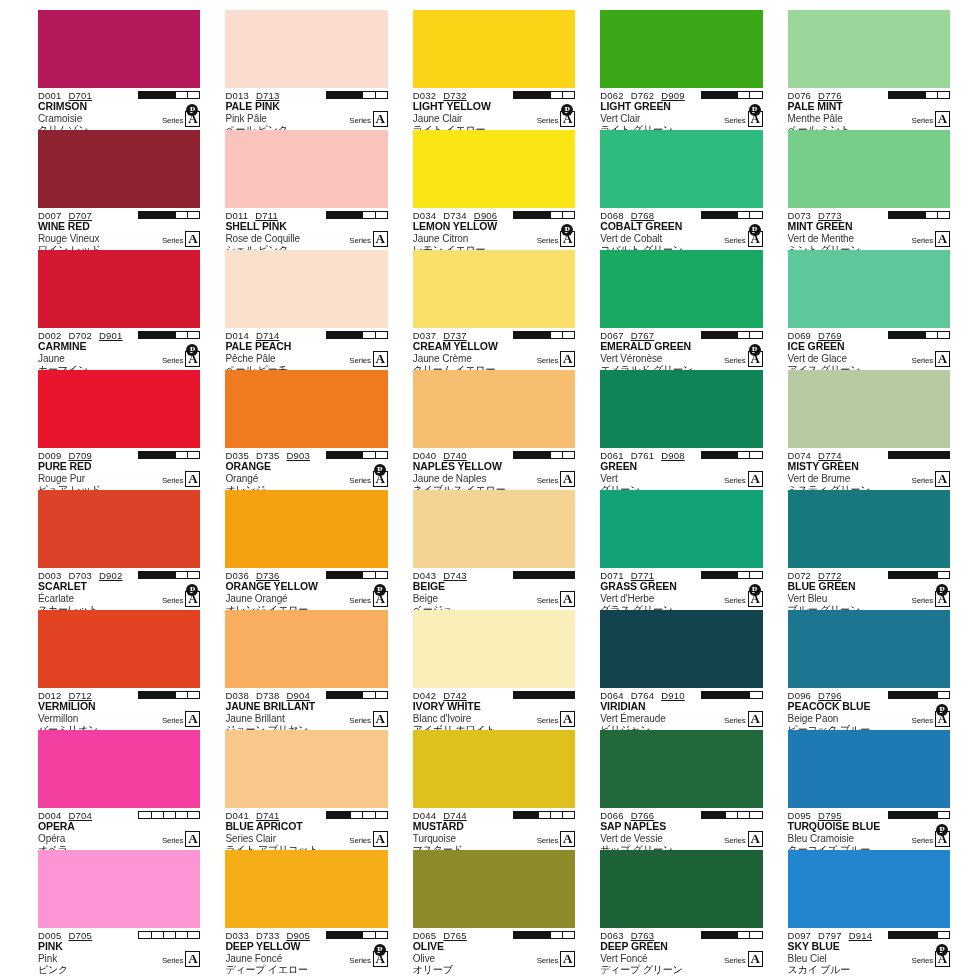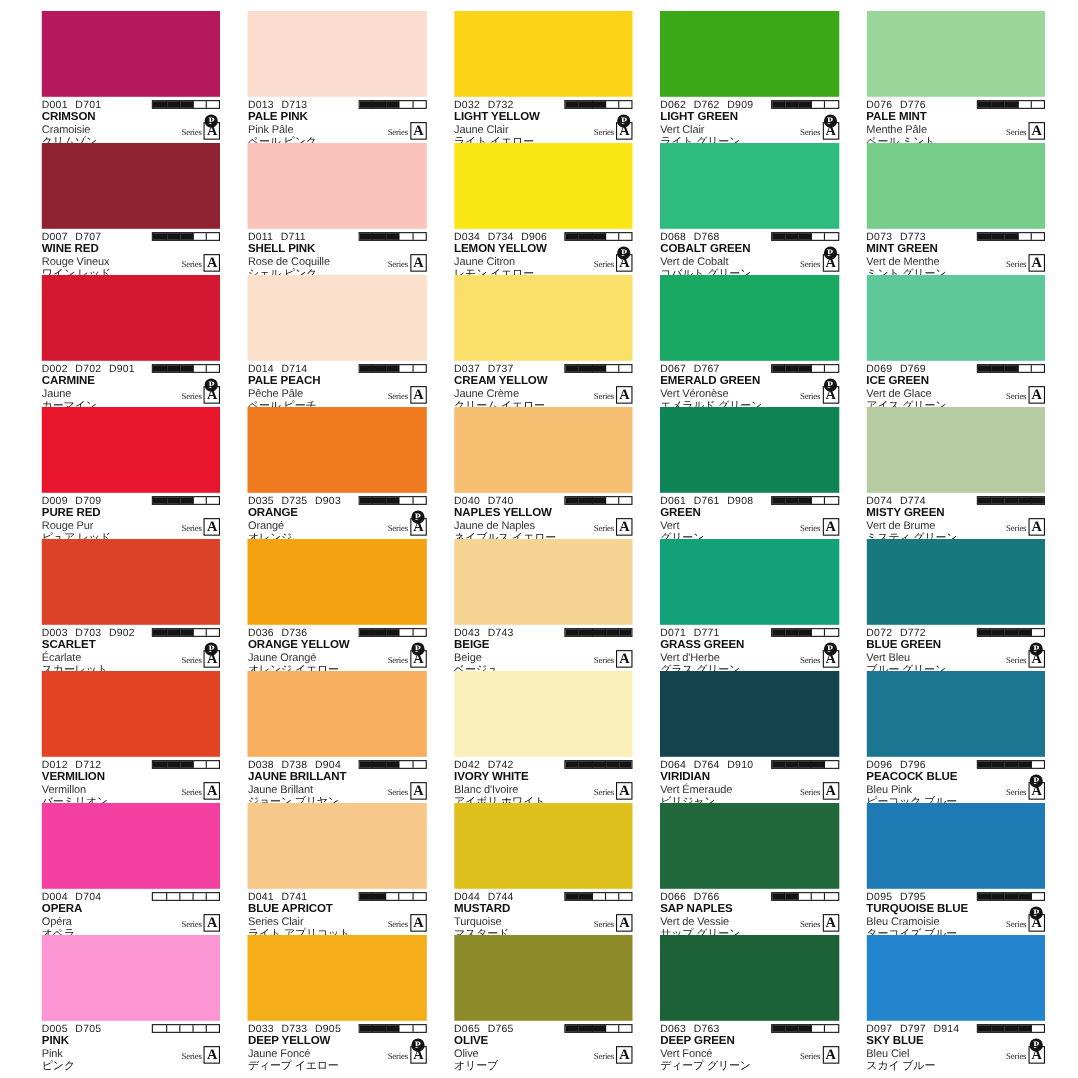--- a/index.html
+++ b/index.html
@@ -47,21 +47,21 @@
   }
 
   .codes {
     font-size: 9.5px;
     letter-spacing: 0.2px;
     color: #1a1a1a;
     line-height: 11px;
     white-space: nowrap;
   }
   .codes span { margin-right: 7px; }
-  .codes span:last-child { margin-right: 0; }
+  .codes span:last-child { margin-right: 0; text-decoration: underline; }
 
   .name-en {
     font-size: 10.5px;
     font-weight: bold;
     color: #111111;
     line-height: 11.5px;
     letter-spacing: -0.1px;
     white-space: nowrap;
   }
   .name-fr {
@@ -124,21 +124,20 @@
     bottom: 3px;
     display: flex;
     align-items: flex-end;
   }
   .series-label {
     font-size: 8px;
     color: #222222;
     margin-right: 2px;
     padding-bottom: 2px;
     letter-spacing: -0.2px;
-    font-family: Liberation Serif, serif;
   }
   .series-letter {
     width: 15px;
     height: 16px;
     border: 1.4px solid #111111;
     box-sizing: border-box;
     text-align: center;
     font-size: 13px;
     font-weight: bold;
     line-height: 14px;
@@ -740,21 +739,21 @@
           <span class="series-label">Series</span>
           <span class="series-letter">A</span>
         </div>
       </div>
     </div>
     <div class="swatch-cell">
       <div class="swatch-color" style="background: rgb(29, 118, 145);"></div>
       <div class="swatch-info">
         <div class="codes"><span>D096</span><span>D796</span></div>
         <div class="name-en">PEACOCK BLUE</div>
-        <div class="name-fr">Bleu Pink</div>
+        <div class="name-fr">Beige Paon</div>
         <div class="name-jp">ピーコック ブルー</div>
         <div class="lf-bar">
           <div class="lf-seg on"></div>
           <div class="lf-seg on"></div>
           <div class="lf-seg on"></div>
           <div class="lf-seg on"></div>
           <div class="lf-seg"></div>
         </div>
         <div class="p-badge">P</div>
         <div class="series-block">

